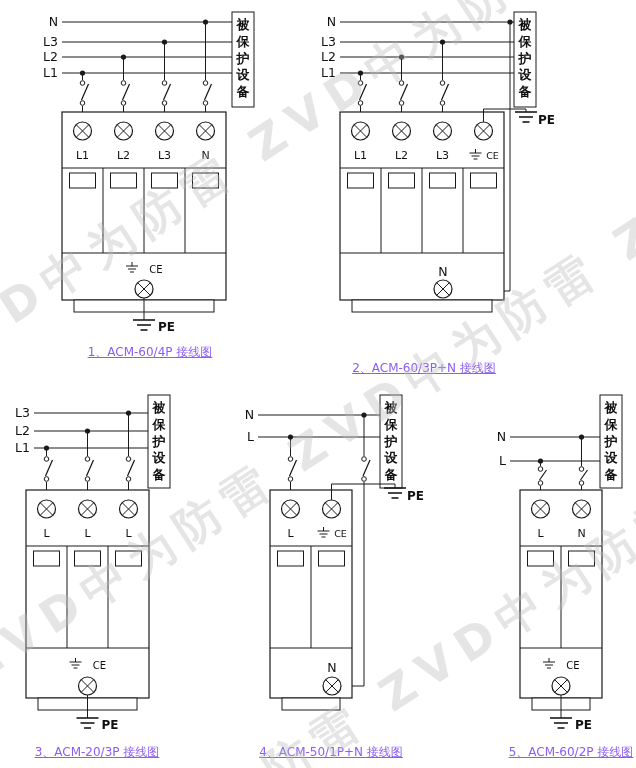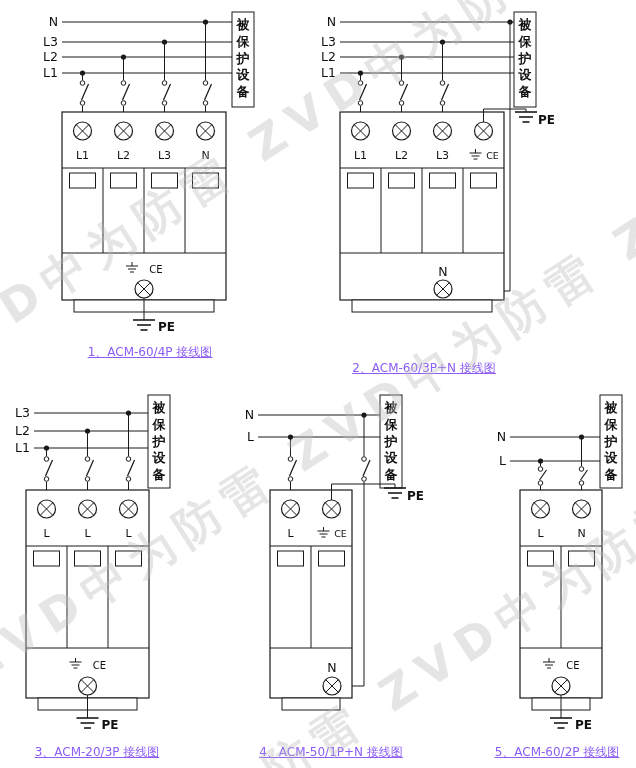--- a/index.html
+++ b/index.html
@@ -350,17 +350,17 @@
       <line x1="554" y1="723" x2="568" y2="723" stroke="#1a1a1a" stroke-width="1.6"></line>
       <line x1="557.5" y1="728" x2="564.5" y2="728" stroke="#1a1a1a" stroke-width="1.6"></line>
       <text x="575" y="729" fill="#111" font-size="12" text-anchor="start" font-weight="bold">PE</text>
     </g>
   </svg>
 
 <div class="caption" style="left:150px;top:344px">1、ACM-60/4P 接线图</div>
 <div class="caption" style="left:424px;top:360px">2、ACM-60/3P+N 接线图</div>
 <div class="caption" style="left:97px;top:744px">3、ACM-20/3P 接线图</div>
 <div class="caption" style="left:331px;top:744px">4、ACM-50/1P+N 接线图</div>
-<div class="caption" style="left:557px;top:744px">5、ACM-60/2P 接线图</div>
+<div class="caption" style="left:571px;top:744px">5、ACM-60/2P 接线图</div>
 
 <div class="wm wm1">ZVD中为防雷 ZVD中为防雷 ZVD中为防雷</div>
 <div class="wm wm2">ZVD中为防雷 ZVD中为防雷 ZVD中为防雷</div>
 <div class="wm wm3">ZVD中为防雷 ZVD中为防雷 ZVD中为防雷</div>
 
 </body></html>

